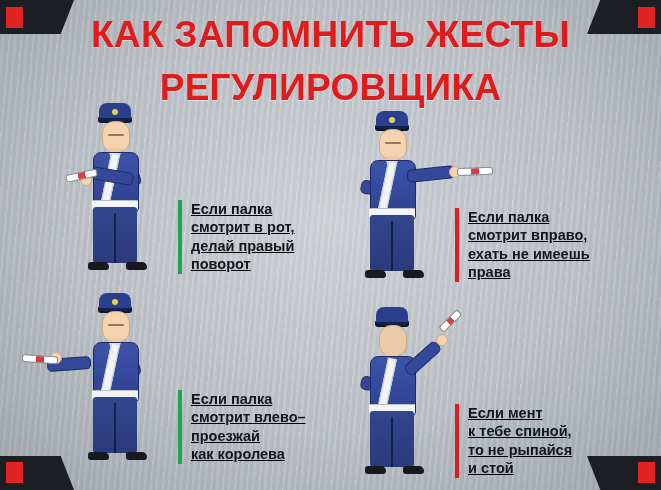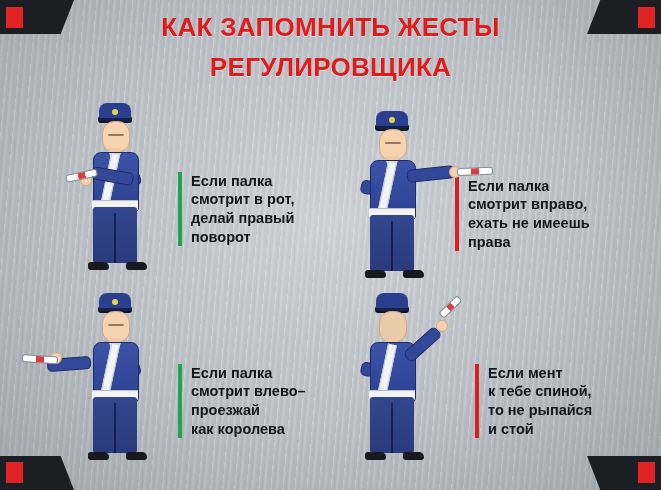--- a/index.html
+++ b/index.html
@@ -69,43 +69,44 @@
   .corner-br .tab { right: 6px; top: 6px; }
 
   .title {
     position: absolute;
     top: 12px;
     left: 84px;
     width: 493px;
     text-align: center;
     color: #e01b1b;
     font-weight: bold;
-    font-size: 26px;
+    font-size: 37px;
     line-height: 1.22;
     letter-spacing: 0.3px;
     text-shadow: 0 1px 0 rgba(255,255,255,0.55);
   }
   .title .line2 { display: block; margin-top: 8px; }
 
   .grid {
     position: absolute;
     top: 96px;
     left: 30px;
     width: 601px;
     height: 380px;
   }
   .cell {
     position: absolute;
     display: flex;
-    align-items: center;
+    align-items: flex-end;
+    text-decoration: underline;
   }
   .cell-tl { left: 28px;  top: 0px;   }
   .cell-tr { left: 305px; top: 8px;   }
   .cell-bl { left: 28px;  top: 190px; }
-  .cell-br { left: 305px; top: 190px; gap: 20px; }
+  .cell-br { left: 305px; top: 204px; }
 
   .figure {
     position: relative;
     width: 120px;
     height: 178px;
     flex: none;
   }
   .caption {
     margin-top: 48px;
     padding-left: 9px;

